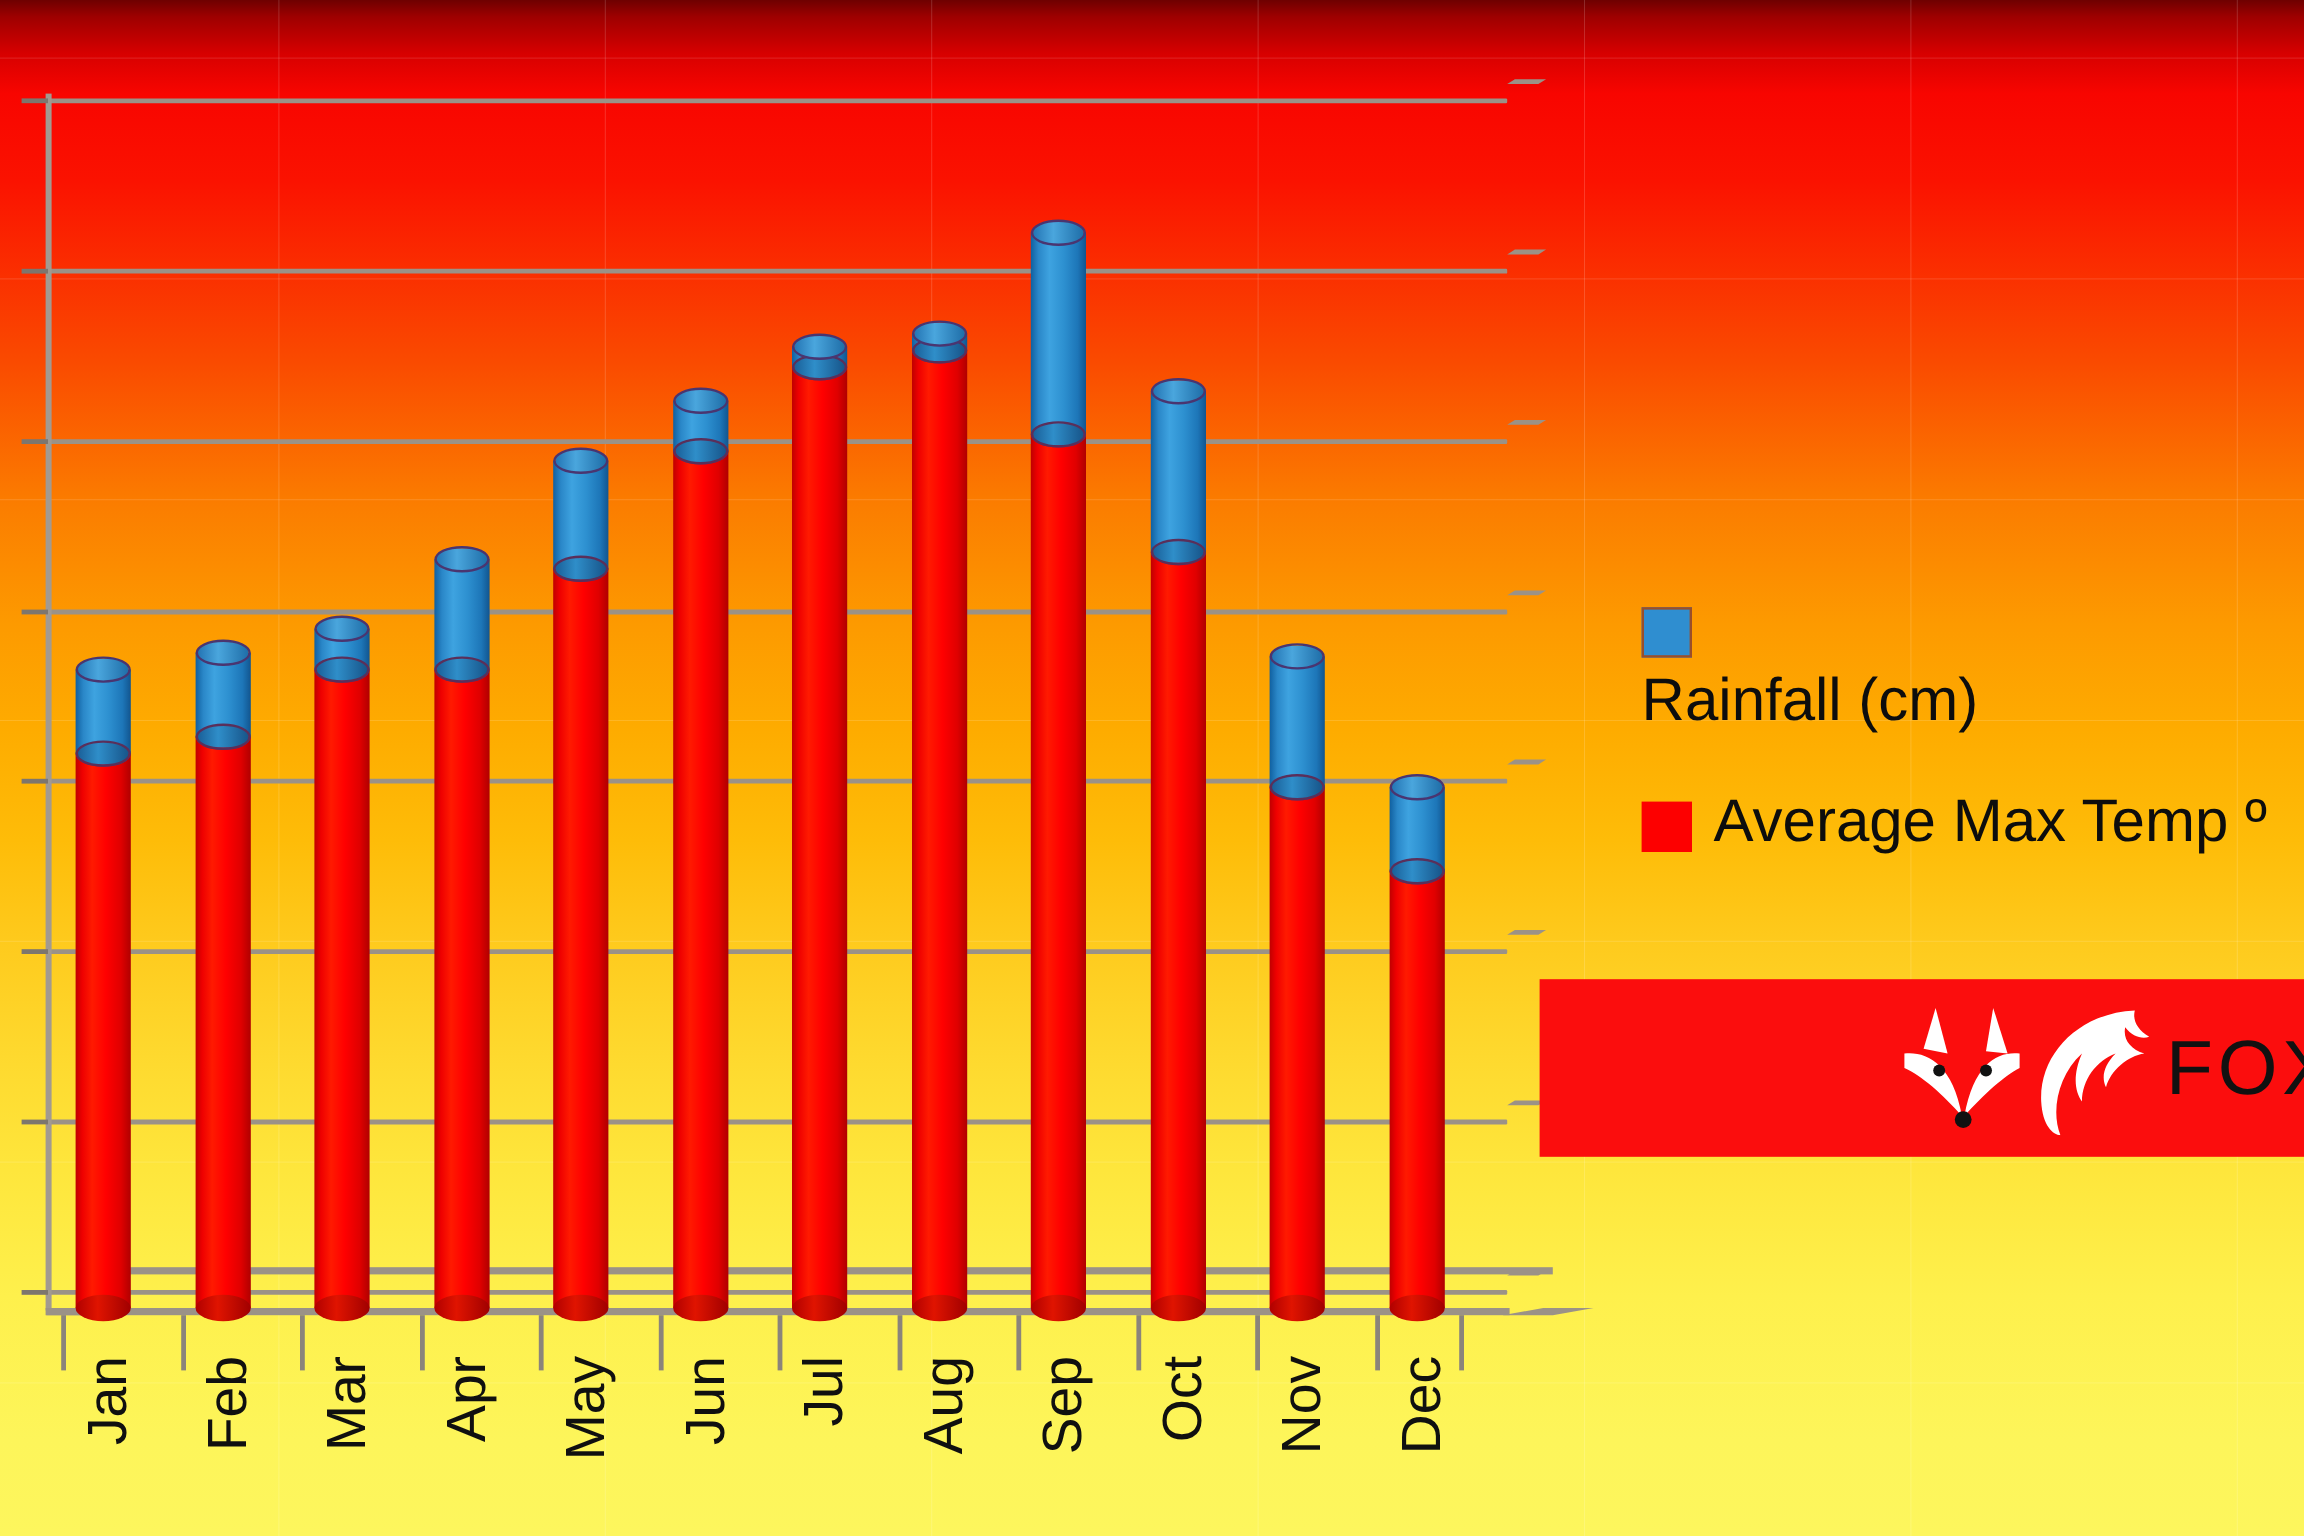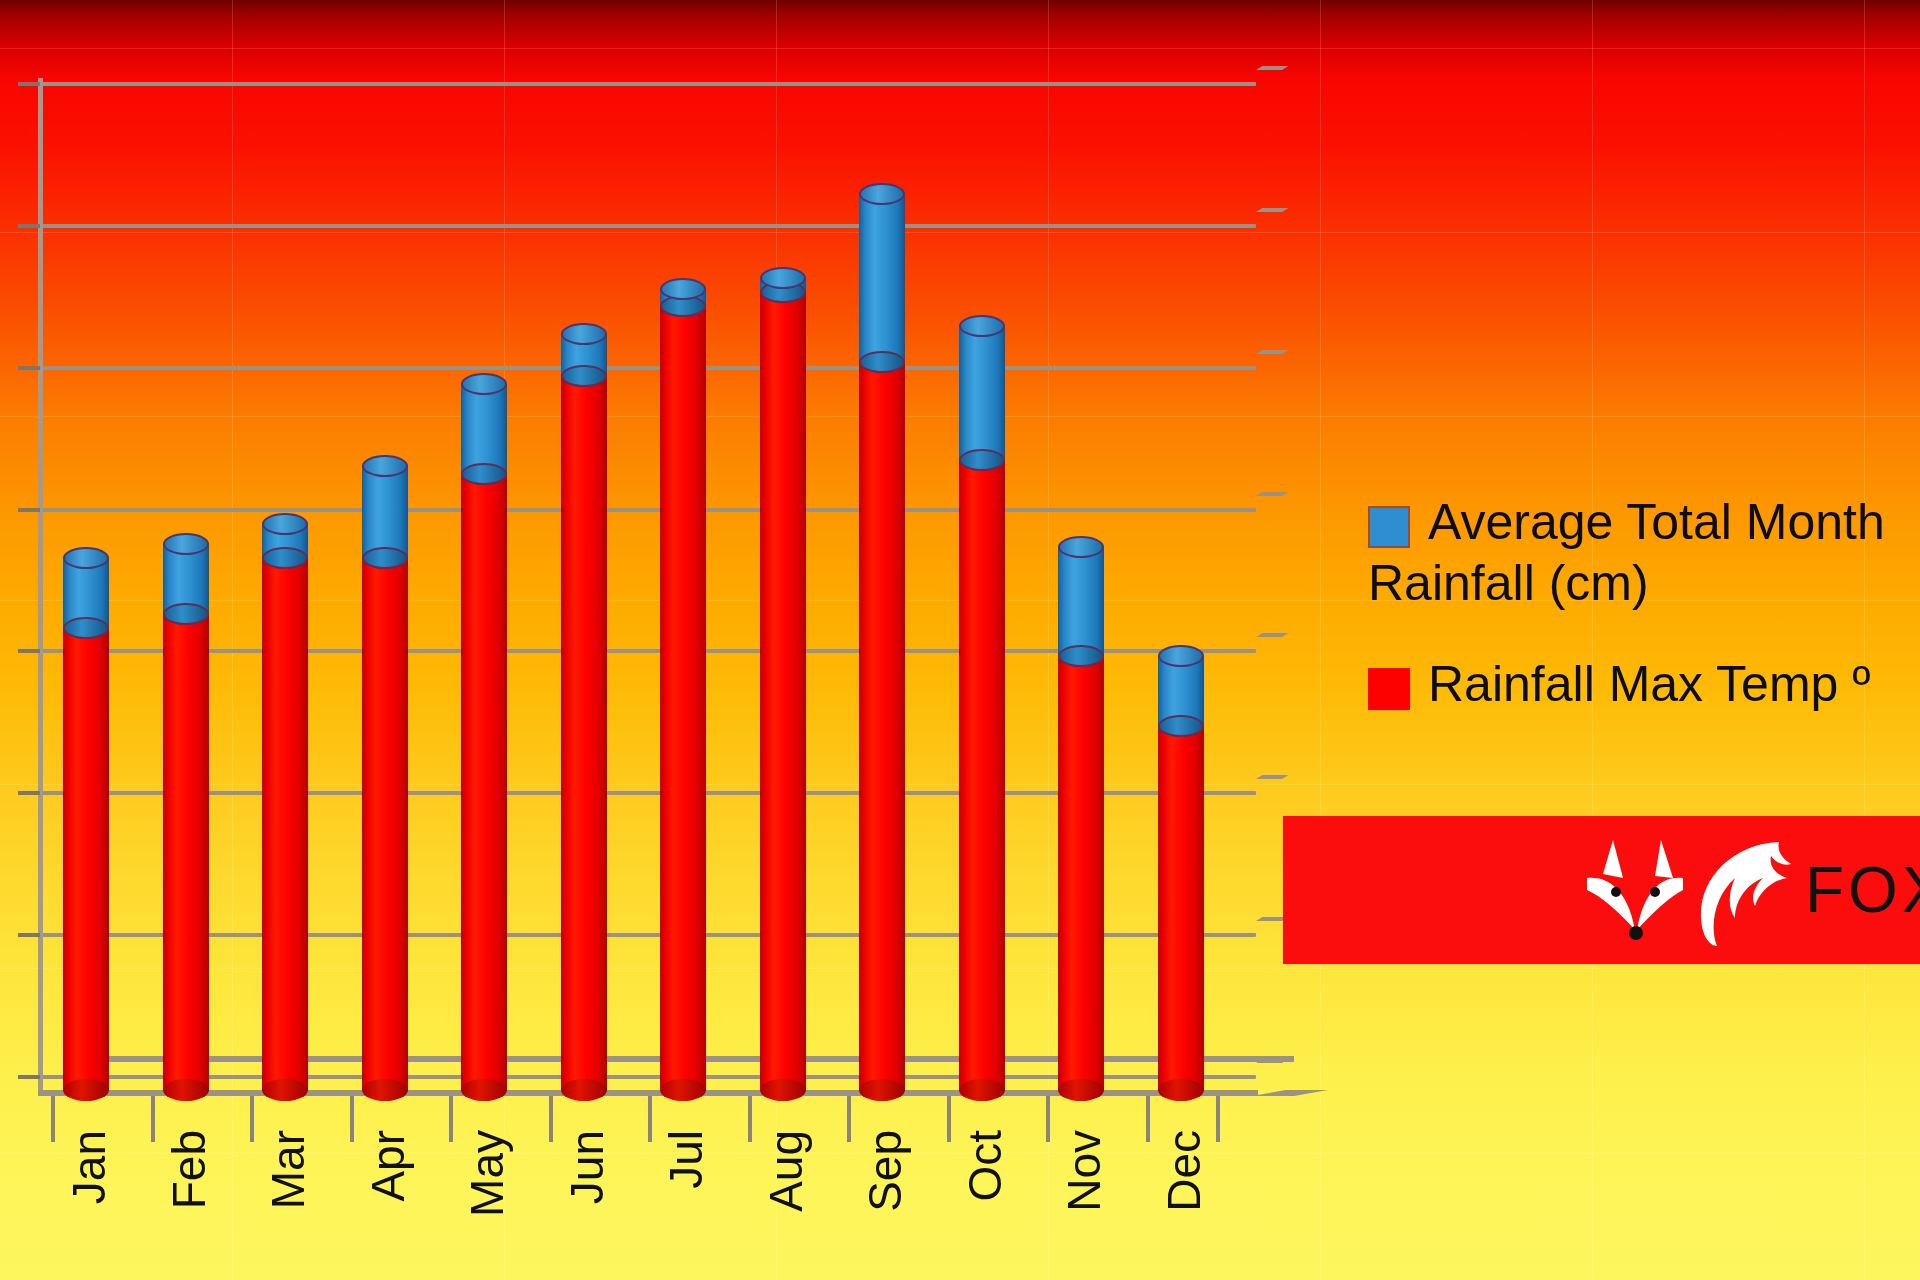--- a/index.html
+++ b/index.html
@@ -348,28 +348,27 @@
       <div class="mlabel" style="left: 957.5px;">Oct</div>
       <div class="mlabel" style="left: 1057px;">Nov</div>
       <div class="mlabel" style="left: 1156.5px;">Dec</div>
     </div>
 </div>
 
 <div id="legend">
   <div class="lg-row">
     <span class="lg-swatch b"></span>
     <span class="lg-text">
-      <span>Average Total Month</span>
       <span class="l2">Rainfall (cm)</span>
     </span>
   </div>
   <div class="lg-row">
     <span class="lg-swatch r"></span>
     <span class="lg-text">
-      <span>Rainfall Max Temp º</span>
+      <span>Average Max Temp º</span>
     </span>
   </div>
 </div>
 
 <div id="logo">
   <span class="mark">
     <svg viewBox="0 0 210 112" width="210" height="112" aria-hidden="true">
 
       <path d="M30 6 L40 44 L20 40 Z" fill="#ffffff"></path>
       <path d="M78 6 L72 42 L90 44 Z" fill="#ffffff"></path>

